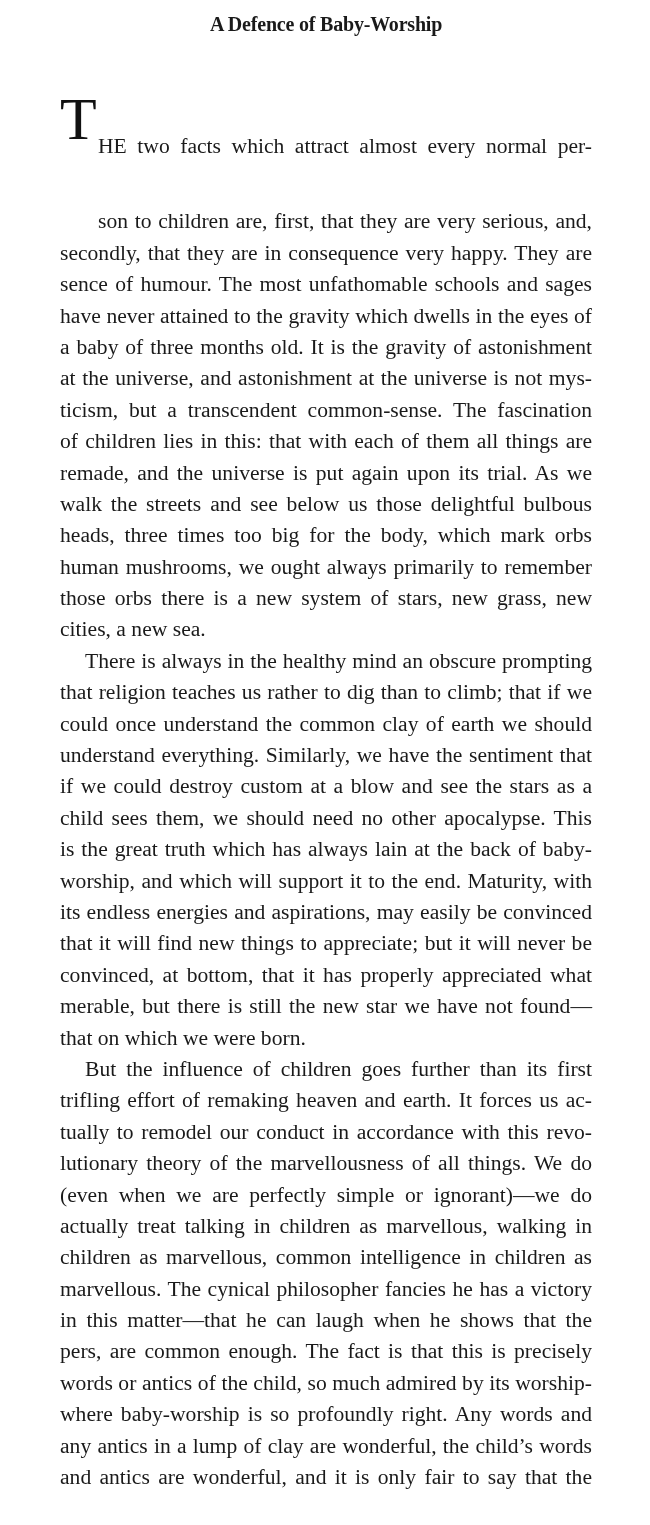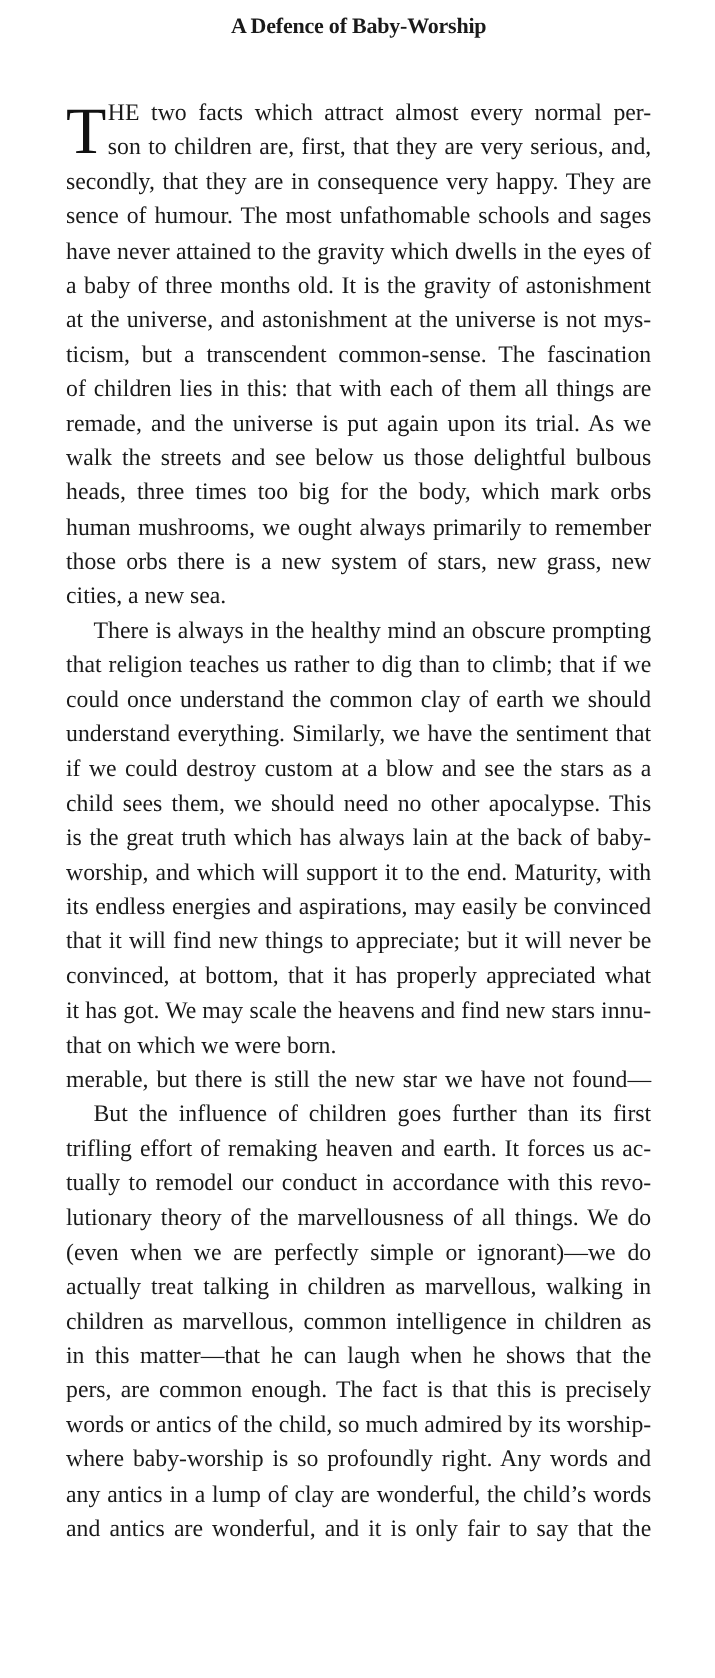--- a/index.html
+++ b/index.html
@@ -51,20 +51,21 @@
       overflow: visible;
     }
     .line.last {
       text-align-last: left;
     }
     .line.indent {
       padding-left: 25px;
     }
     .line.dc-indent {
       padding-left: 38px;
+      margin-top: 44px;
     }
     .dropcap {
       position: absolute;
       left: 0;
       top: 2px;
       font-size: 60px;
       line-height: 60px;
       font-weight: normal;
       color: #111;
     }
@@ -98,32 +99,32 @@
         <span class="line">that religion teaches us rather to dig than to climb; that if we</span>
         <span class="line">could once understand the common clay of earth we should</span>
         <span class="line">understand everything. Similarly, we have the sentiment that</span>
         <span class="line">if we could destroy custom at a blow and see the stars as a</span>
         <span class="line">child sees them, we should need no other apocalypse. This</span>
         <span class="line">is the great truth which has always lain at the back of baby-</span>
         <span class="line">worship, and which will support it to the end. Maturity, with</span>
         <span class="line">its endless energies and aspirations, may easily be convinced</span>
         <span class="line">that it will find new things to appreciate; but it will never be</span>
         <span class="line">convinced, at bottom, that it has properly appreciated what</span>
-        <span class="line">it has got. We may scale the heavens and find new stars innu-</span>
+        <span class="line">merable, but there is still the new star we have not found—</span>
         <span class="line last">that on which we were born.</span>
-        <span class="line">merable, but there is still the new star we have not found—</span>
       </div>
       <div>
         <span class="line indent">But the influence of children goes further than its first</span>
         <span class="line">trifling effort of remaking heaven and earth. It forces us ac-</span>
         <span class="line">tually to remodel our conduct in accordance with this revo-</span>
         <span class="line">lutionary theory of the marvellousness of all things. We do</span>
         <span class="line">(even when we are perfectly simple or ignorant)—we do</span>
         <span class="line">actually treat talking in children as marvellous, walking in</span>
         <span class="line">children as marvellous, common intelligence in children as</span>
+        <span class="line">marvellous. The cynical philosopher fancies he has a victory</span>
         <span class="line">in this matter—that he can laugh when he shows that the</span>
         <span class="line">pers, are common enough. The fact is that this is precisely</span>
         <span class="line">words or antics of the child, so much admired by its worship-</span>
         <span class="line">where baby-worship is so profoundly right. Any words and</span>
         <span class="line">any antics in a lump of clay are wonderful, the child’s words</span>
         <span class="line">and antics are wonderful, and it is only fair to say that the</span>
       </div>
     </div>
 </div>
 

